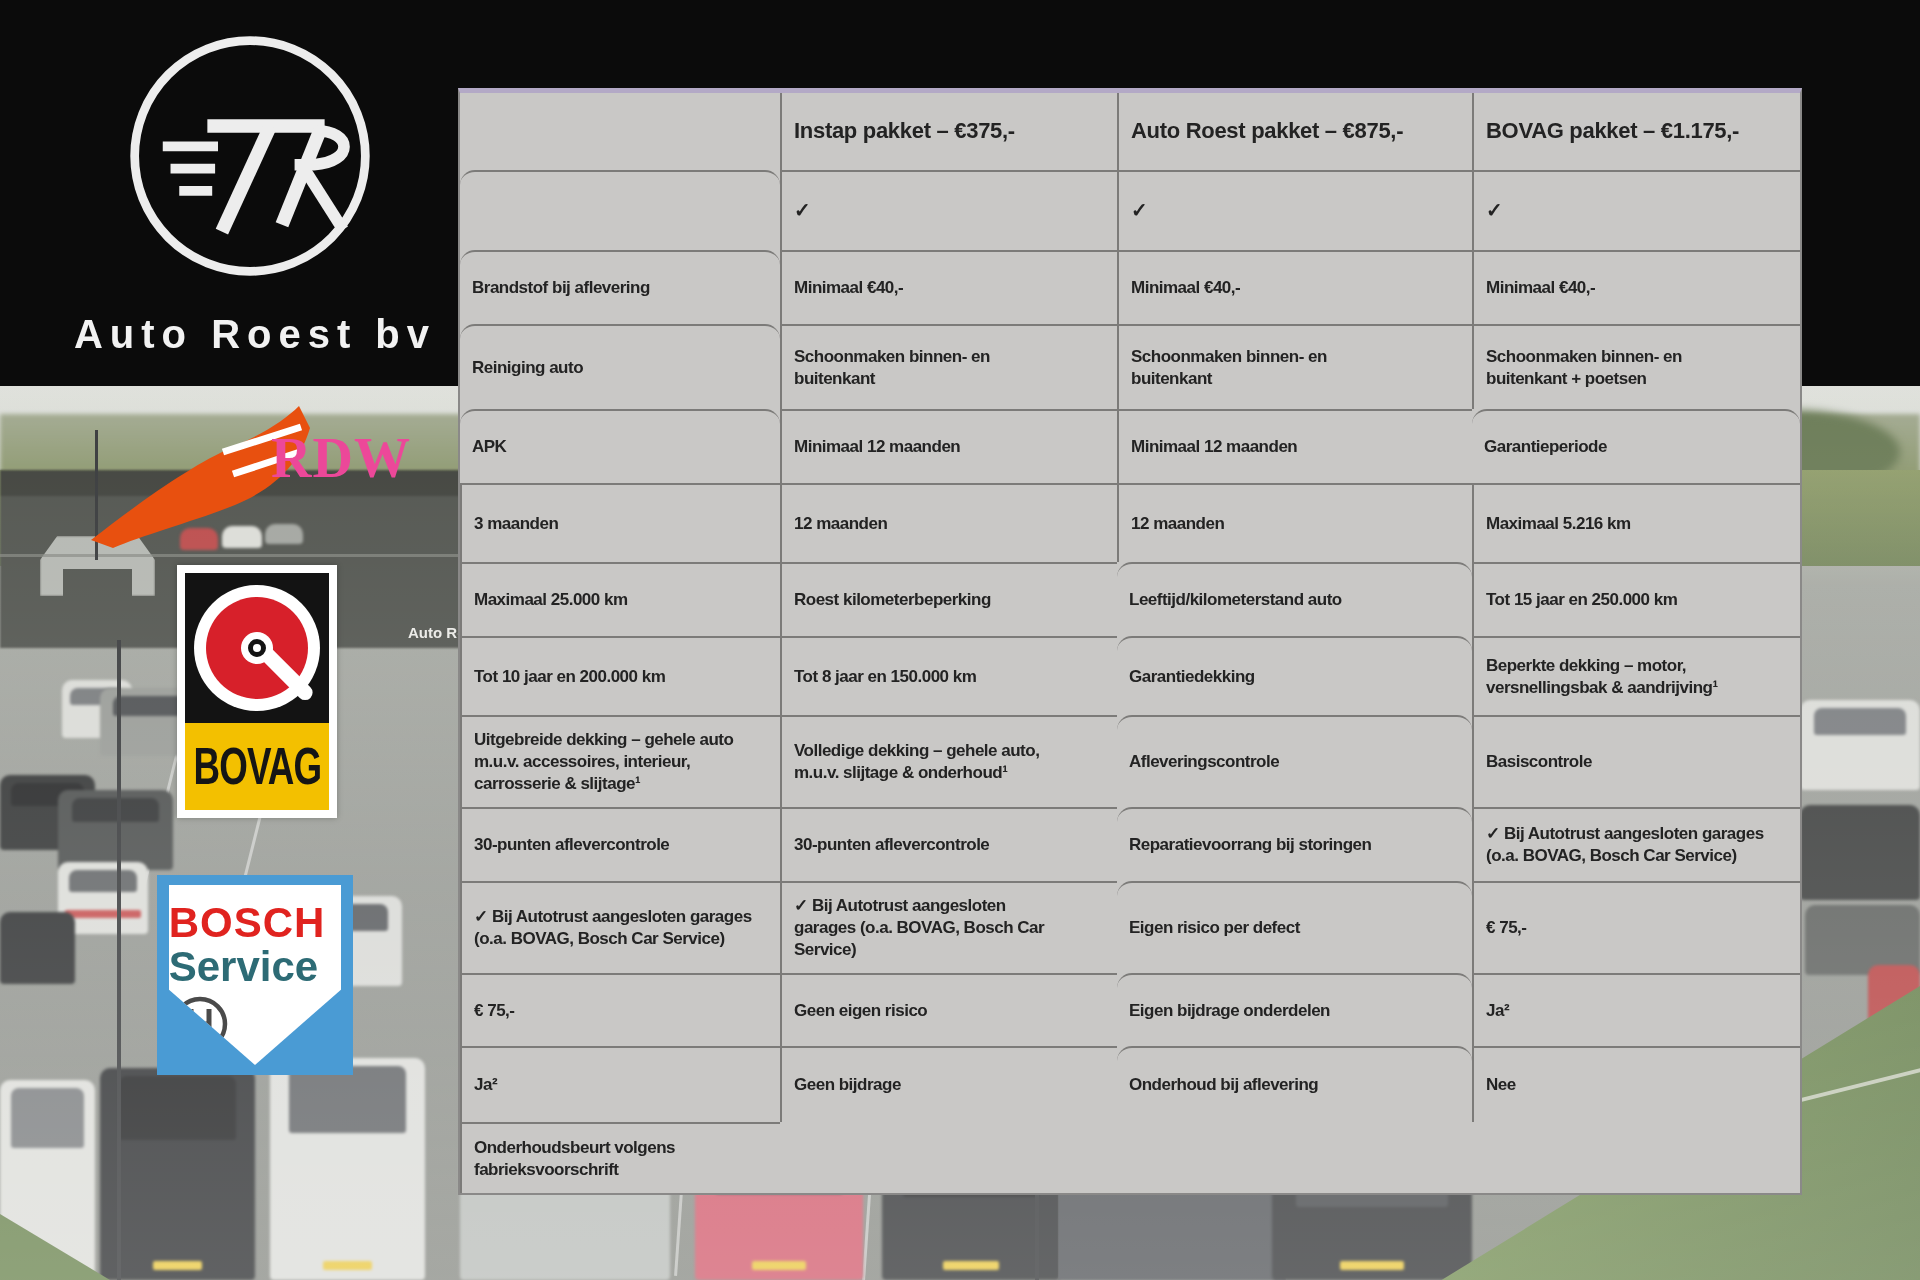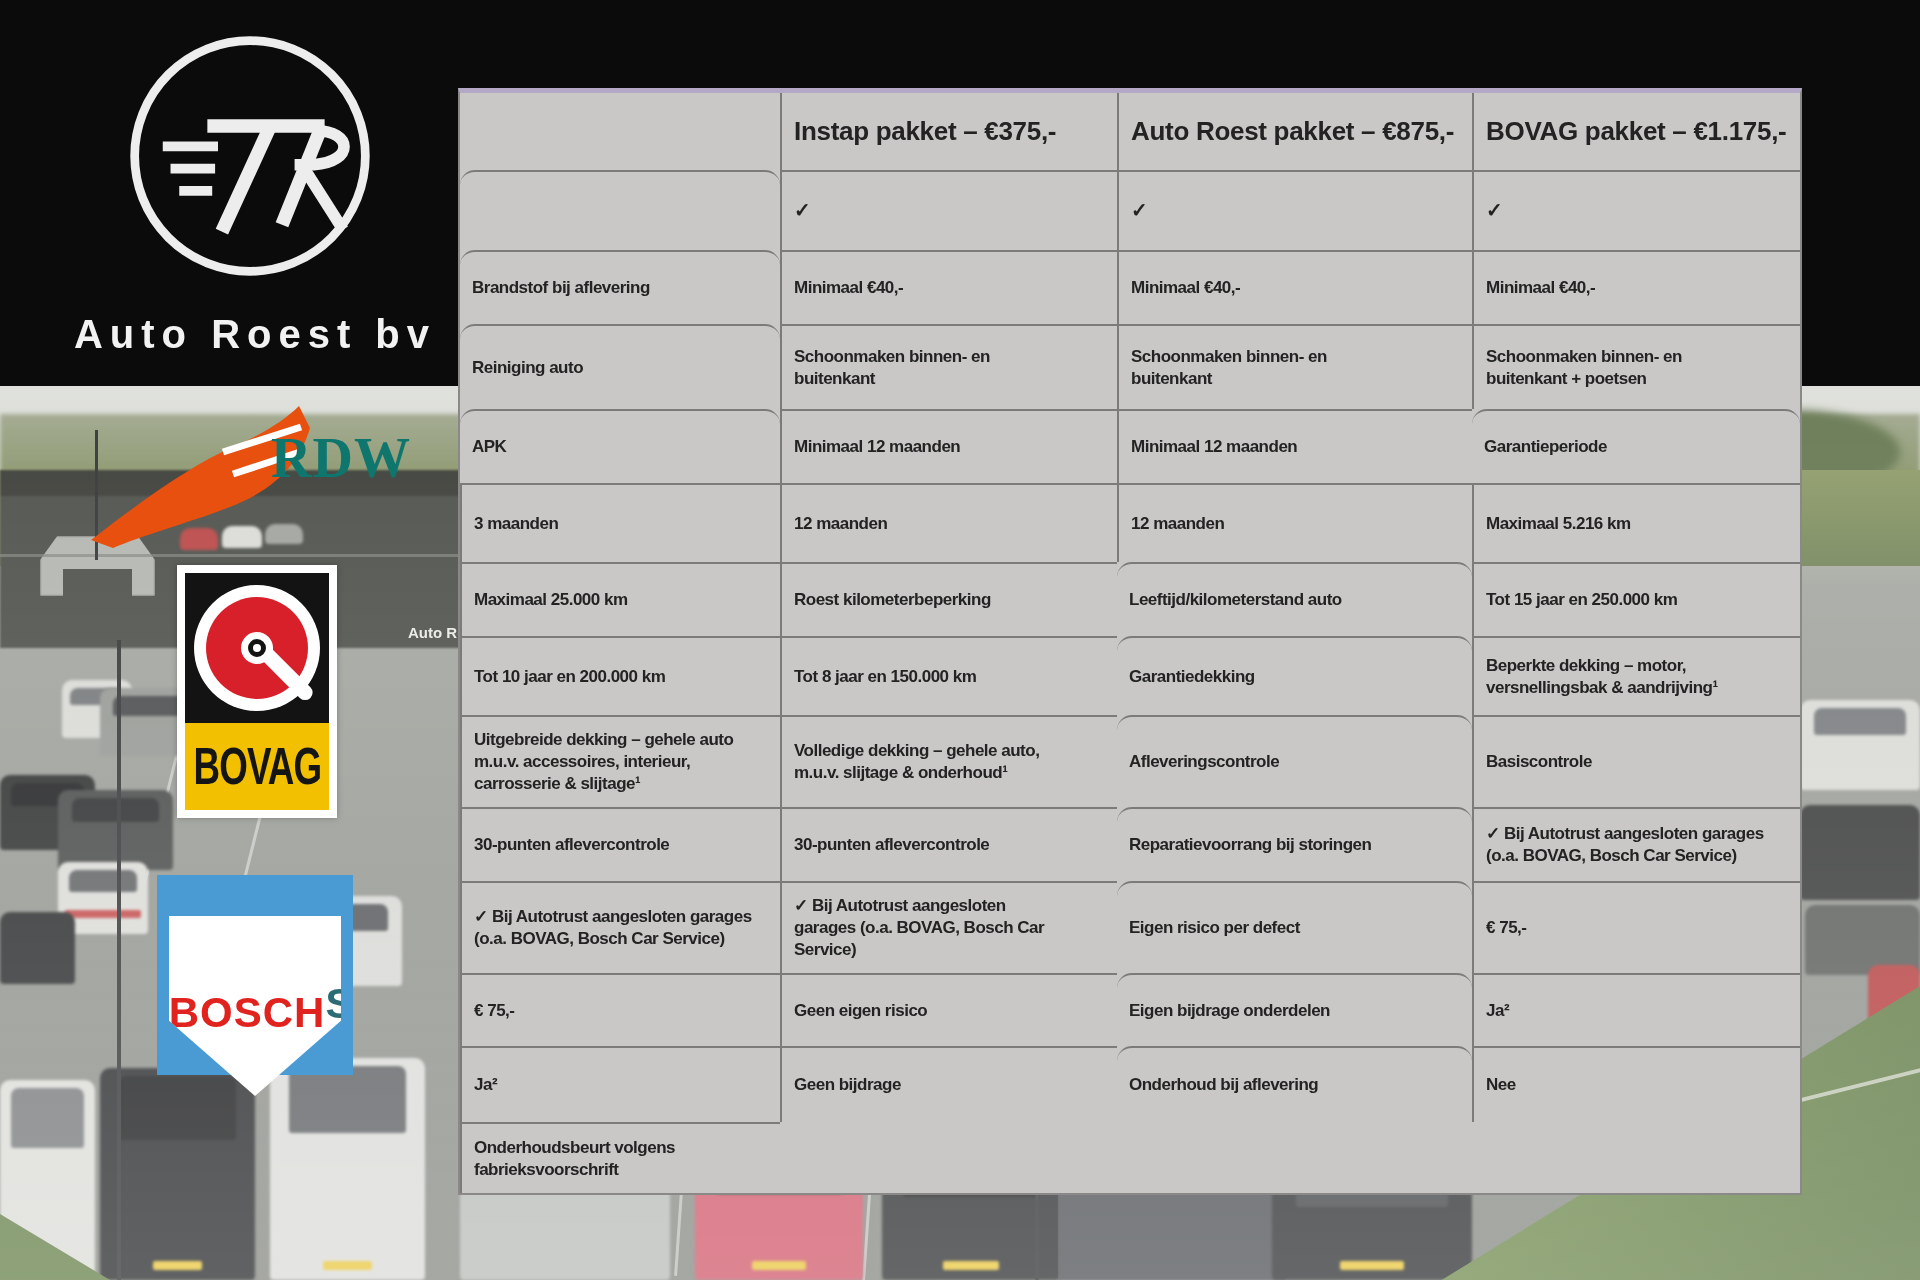--- a/index.html
+++ b/index.html
@@ -43,21 +43,21 @@
   .shed{position:absolute;left:1058px;top:750px;width:228px;height:144px;background:#45484c;
         clip-path:polygon(0 28%,55% 0,100% 18%,100% 100%,0 100%);filter:blur(1px);}
   .shed:before{content:"";position:absolute;left:0;top:0;width:100%;height:45%;background:#55585c;
         clip-path:polygon(0 62%,55% 0,100% 40%,55% 78%);}
   .wash{position:absolute;left:0;top:0;width:100%;height:100%;
         background:linear-gradient(rgba(255,255,255,.10),rgba(255,255,255,.30));z-index:9;}
 
   
   .rdw{position:absolute;left:85px;top:400px;width:330px;height:150px;z-index:6;}
   .rdw-word{position:absolute;left:186px;top:26px;font-family:"Liberation Serif",serif;
-            font-weight:bold;font-size:56px;color:#0f766e;letter-spacing:1px;}
+            font-weight:bold;font-size:56px;color:#ec4899;letter-spacing:1px;}
 
   
   .bovag{position:absolute;left:177px;top:565px;width:160px;height:253px;background:#fff;
          padding:8px;box-sizing:border-box;z-index:6;box-shadow:0 0 6px rgba(0,0,0,.25);}
   .bovag-top{position:relative;width:100%;height:150px;background:#131313;display:flex;
              align-items:center;justify-content:center;}
   .bovag-ring{width:126px;height:126px;border-radius:50%;background:#fff;display:flex;
               align-items:center;justify-content:center;}
   .bovag-disc{position:relative;width:102px;height:102px;border-radius:50%;background:var(--bovag_red);}
   .bovag-arm{position:absolute;left:46px;top:50px;width:15px;height:72px;background:#fff;
@@ -66,37 +66,37 @@
              display:flex;align-items:center;justify-content:center;}
   .bovag-hub i{display:block;width:8px;height:8px;border:5px solid #131313;border-radius:50%;background:#fff;}
   .bovag-bottom{width:100%;height:87px;background:var(--bovag_yellow);display:flex;
                 align-items:center;justify-content:center;}
   .bovag-word{font-size:40px;font-weight:bold;color:#151515;transform:scale(.92,1.3);letter-spacing:-1px;}
 
   
   .bosch{position:absolute;left:157px;top:875px;width:196px;height:200px;background:var(--bosch_blue);z-index:6;}
   .bosch-shield{position:absolute;left:6%;top:5%;width:88%;height:90%;background:#fff;
                 clip-path:polygon(0 0,100% 0,100% 58%,50% 100%,0 58%);
-                display:flex;flex-direction:row;align-items:center;margin-top:31px;}
+                display:flex;flex-direction:column;}
   .bosch-l1{margin-top:14px;font-size:42px;font-weight:bold;color:var(--bosch_red);letter-spacing:1px;}
   .bosch-l2{font-size:42px;font-weight:bold;color:var(--bosch_service_teal);margin-top:-4px;}
   .bosch-arm{margin-top:2px;}
 
   
   .ptable{position:absolute;left:458px;top:88px;width:1340px;background:var(--table_bg);
           display:grid;grid-template-columns:320px 337px 355px 328px;
           grid-template-rows:77px 80px 74px 85px 74px 79px 74px 79px 92px 74px 92px 73px 76px 71px;
           border:2px solid var(--table_border);border-top:5px solid var(--table_top_accent);
           box-sizing:content-box;z-index:5;}
   .tcell{display:flex;align-items:center;padding:5px 10px 5px 12px;font-weight:bold;
          color:var(--table_text);font-size:17px;letter-spacing:-0.5px;line-height:1.28;
          white-space:pre-line;overflow:hidden;}
   .bl{border-left:2px solid var(--grid_line);}
   .bt{border-top:2px solid var(--grid_line);}
-  .head{font-size:26px;letter-spacing:-0.3px;white-space:nowrap;}
+  .head{font-size:22px;letter-spacing:-0.3px;white-space:nowrap;}
   .lbl{white-space:nowrap;border-radius:15px;}
   .chk{font-size:20px;}
 </style>
 </head>
 <body>
 
 <div class="stage">
 
   <div class="black-band"></div>
 

